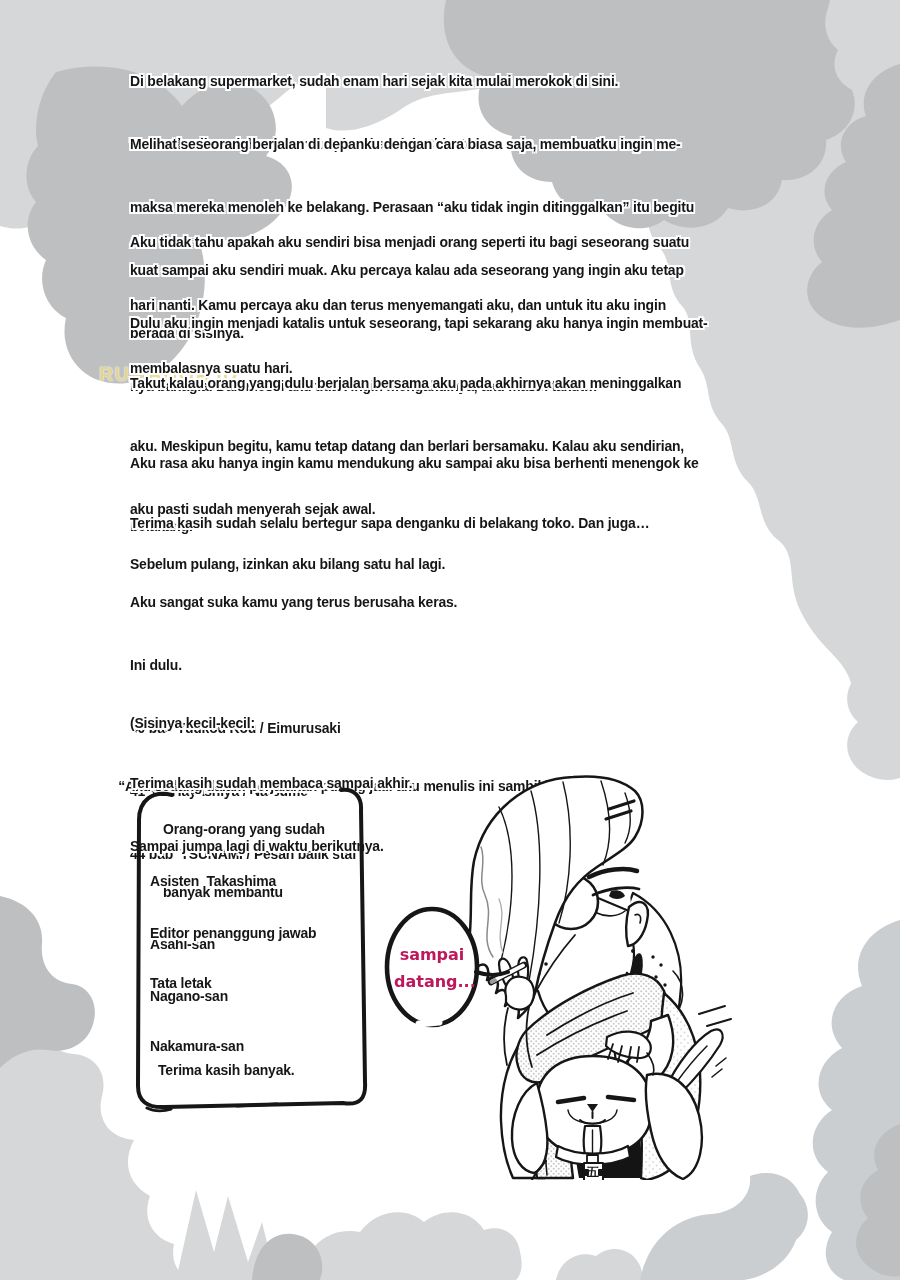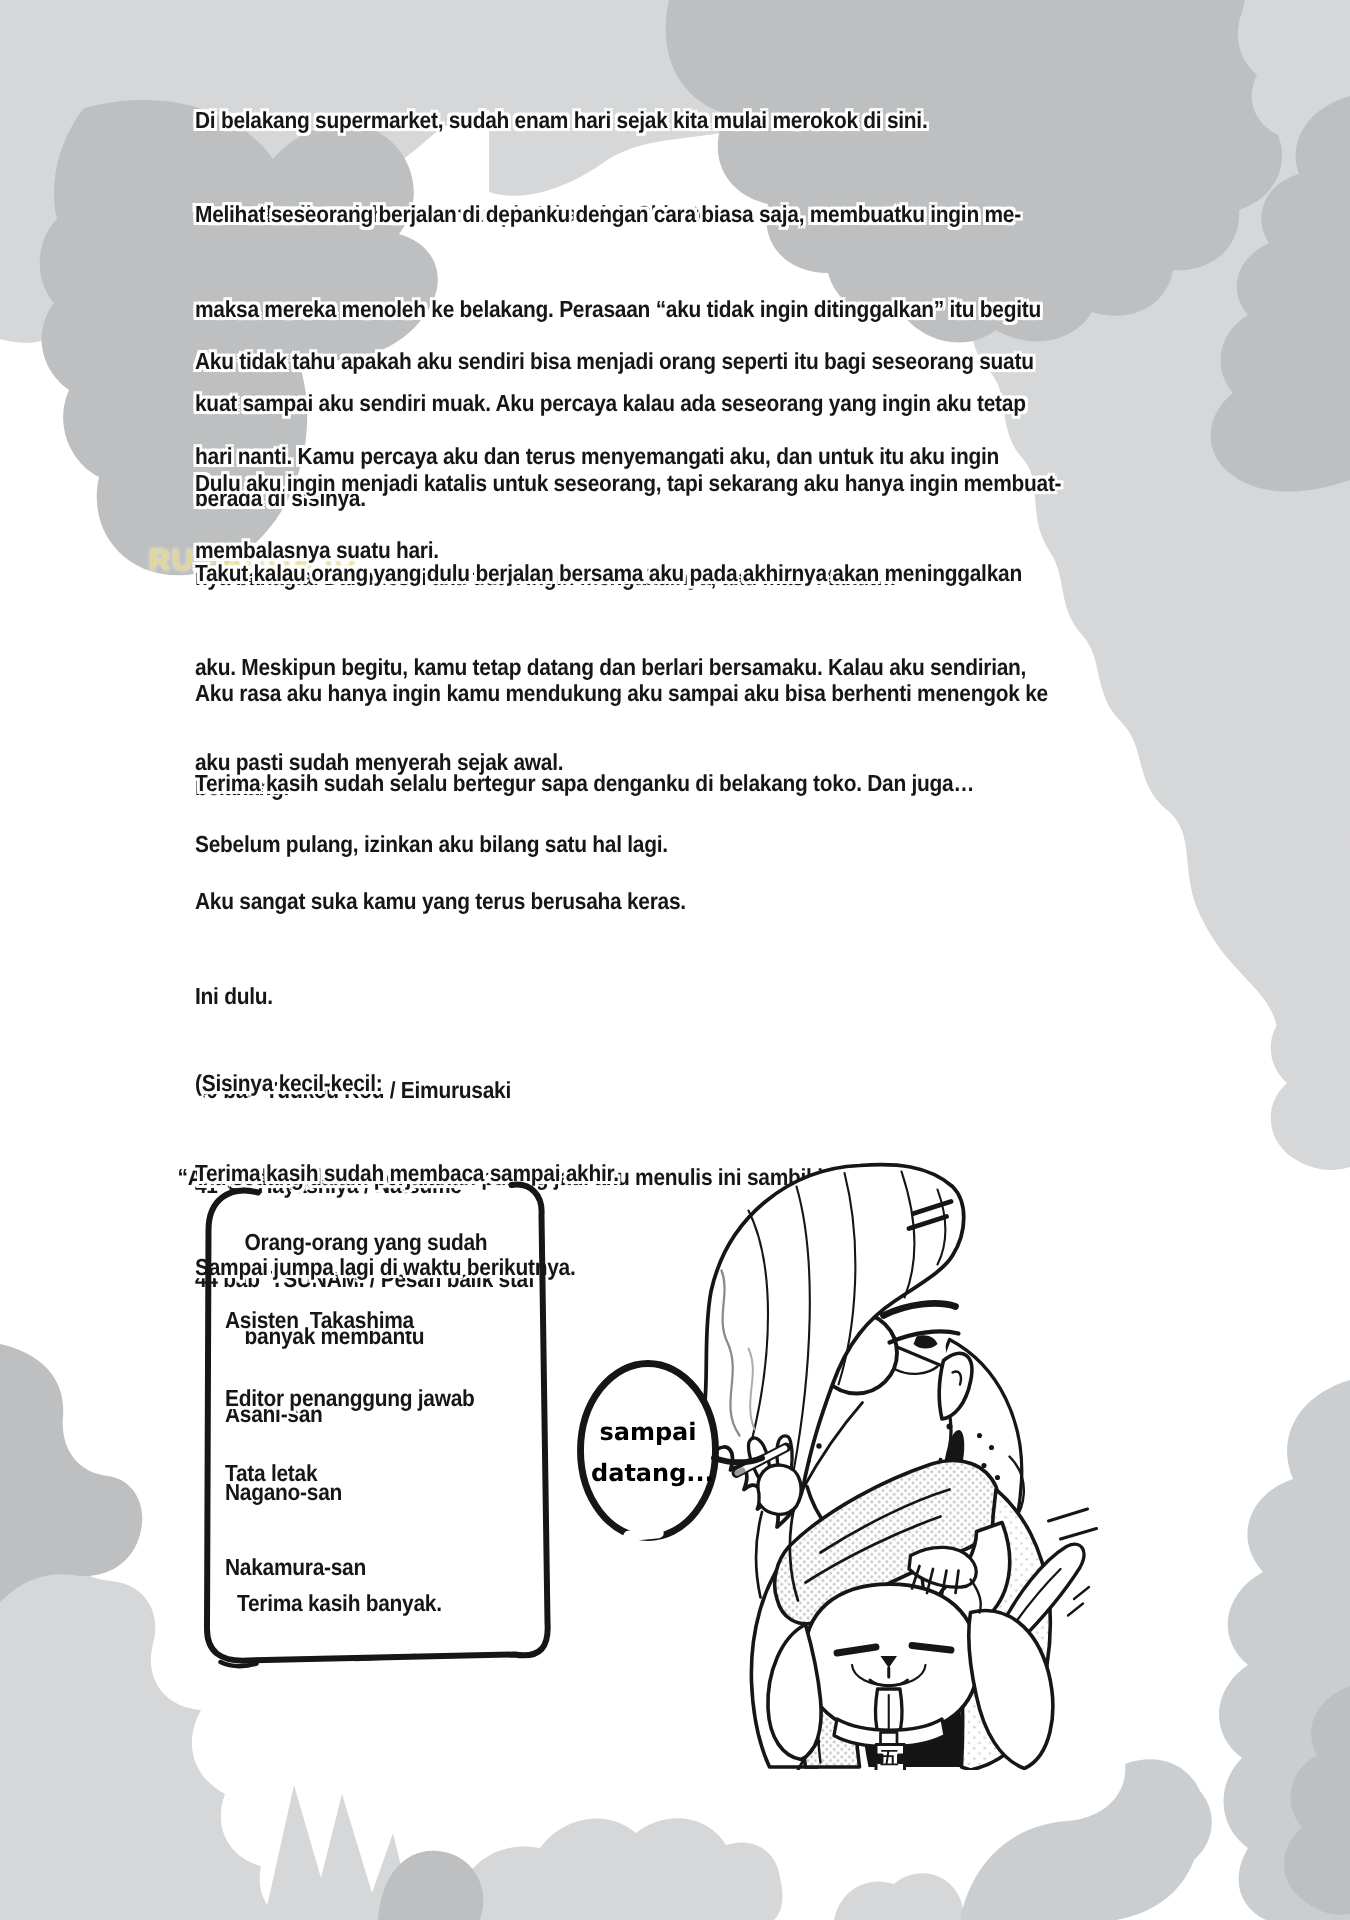--- a/index.html
+++ b/index.html
@@ -14,21 +14,21 @@
   .para{position:absolute;left:130px;z-index:3;color:#161616;
         font-weight:700;font-size:15.5px;line-height:21px;letter-spacing:-0.2px;
         white-space:pre;transform:scaleX(.9);transform-origin:0 0;
         text-shadow:-2px -2px 0 #fff,2px -2px 0 #fff,-2px 2px 0 #fff,2px 2px 0 #fff,
                     0 -2px 0 #fff,0 2px 0 #fff,-2px 0 0 #fff,2px 0 0 #fff;}
   .para .ln{display:block;}
   .ln.outdent{margin-left:-13px;}
   #frame{position:absolute;left:125px;top:770px;z-index:3;}
   #art{position:absolute;left:375px;top:765px;z-index:4;}
   .bubble-text{position:absolute;left:394px;top:941px;width:76px;z-index:5;
-        text-align:center;font:700 16px/27px "DejaVu Sans",sans-serif;color:#000000;}
+        text-align:center;font:700 16px/27px "DejaVu Sans",sans-serif;color:#be185d;}
   .bubble-text .ln{display:block;}
   .tag-glyph{position:absolute;left:582px;top:1164px;width:22px;z-index:5;
         text-align:center;font:700 12px "DejaVu Sans",sans-serif;color:#161616;}
 </style>
 </head>
 <body>
 
 <div class="page">
 
   <svg id="bg" width="900" height="1280" viewBox="0 0 900 1280" aria-hidden="true">

